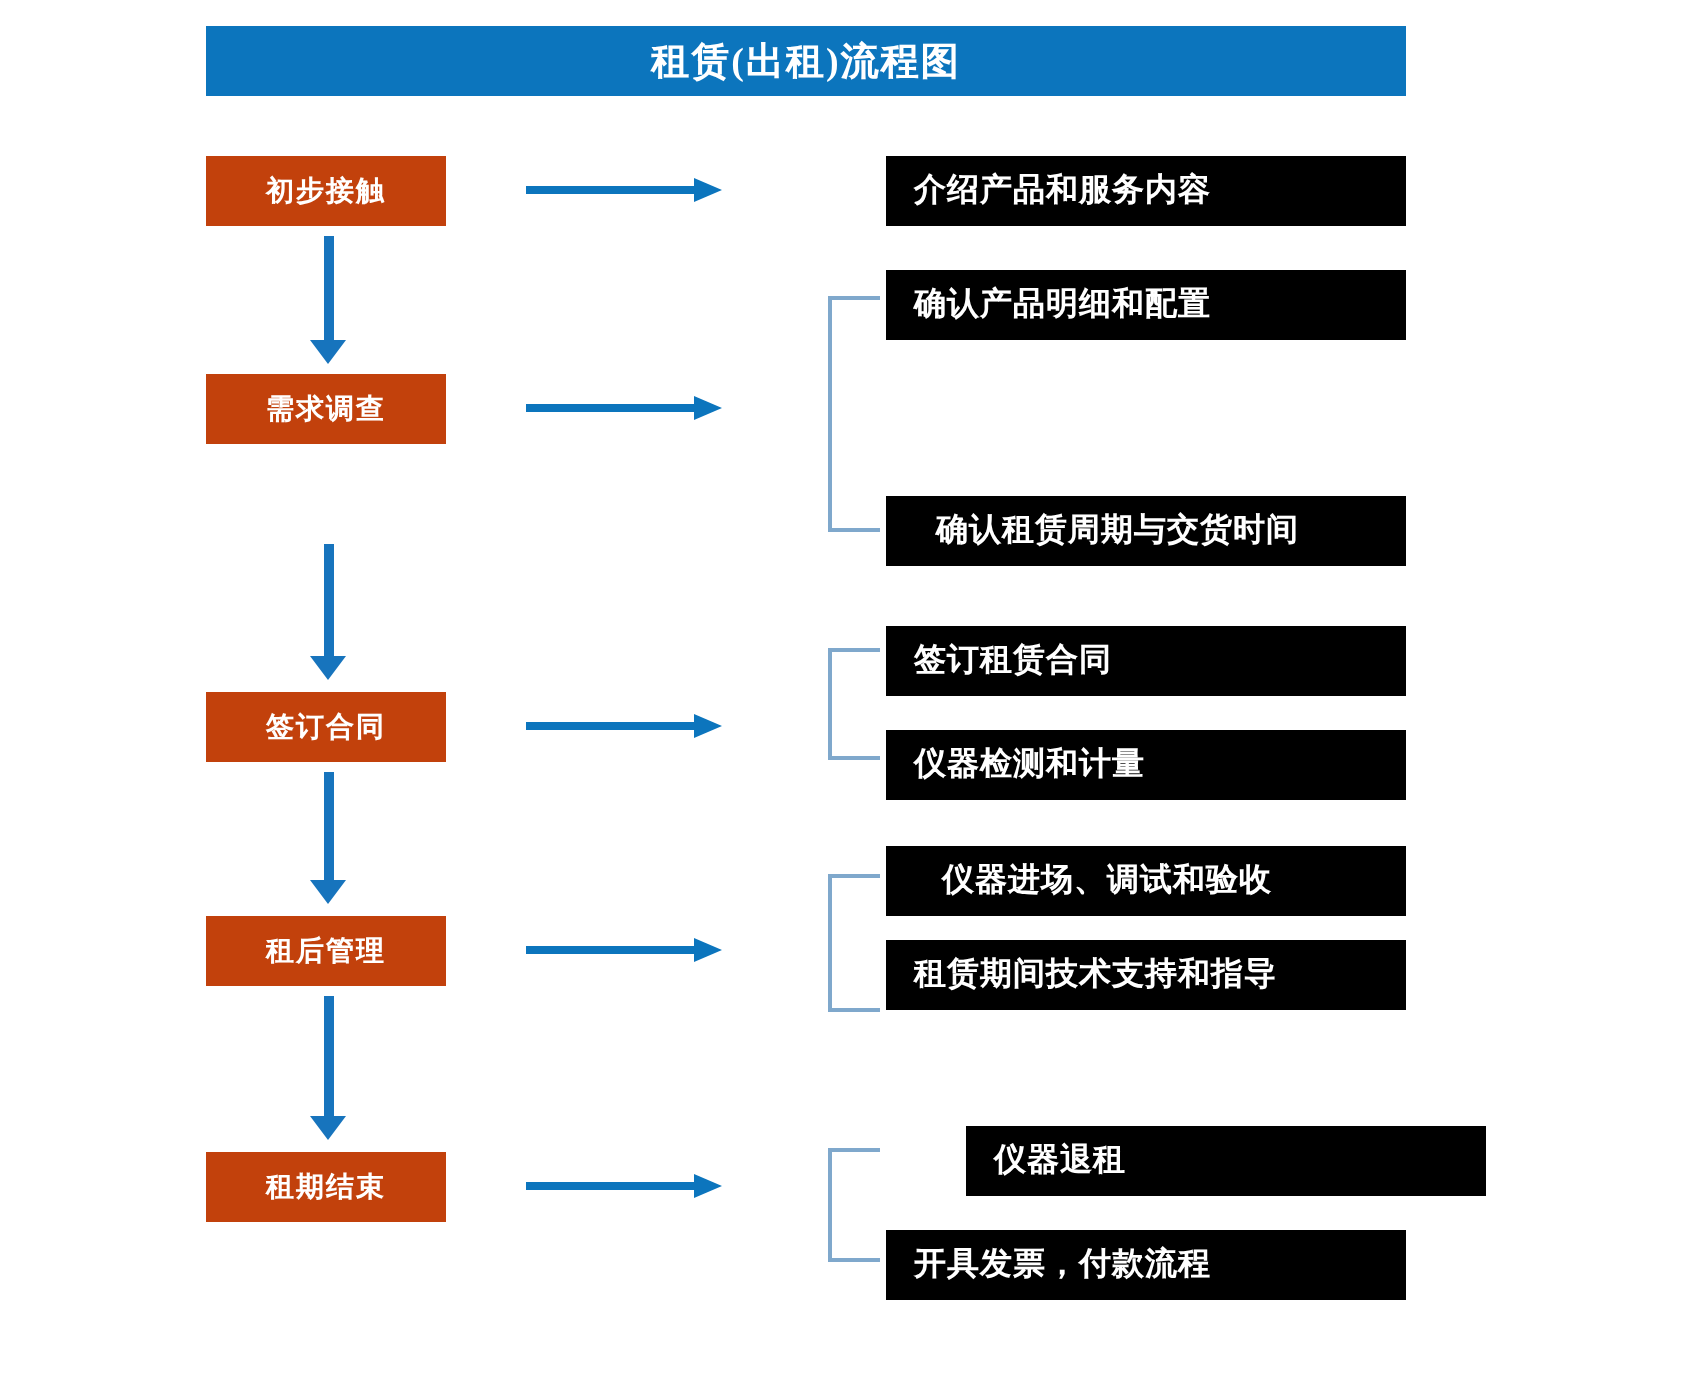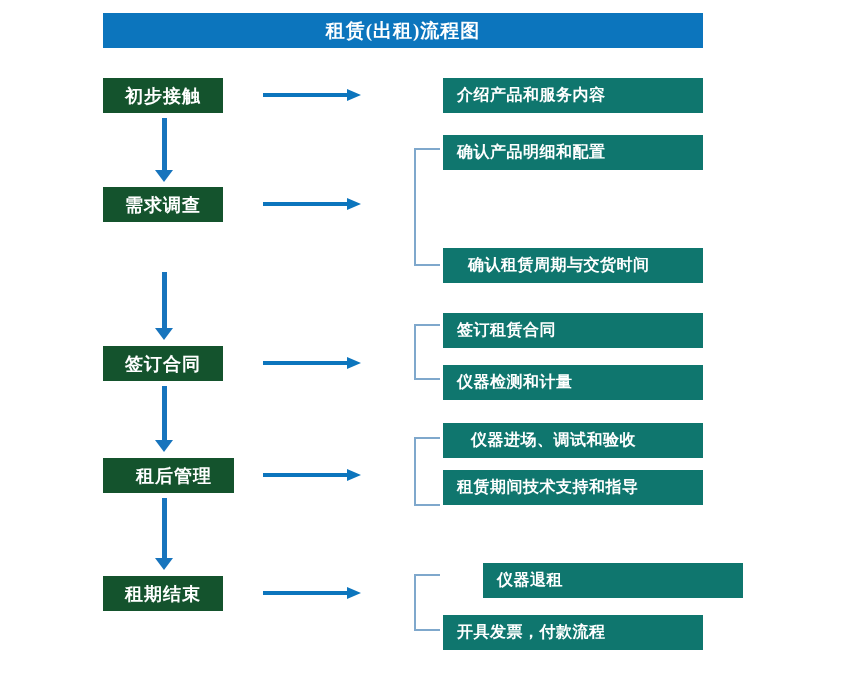--- a/index.html
+++ b/index.html
@@ -38,37 +38,37 @@
     justify-content: center;
     letter-spacing: 1px;
   }
 
   
   .stage-box {
     position: absolute;
     left: 103px;
     width: 120px;
     height: 35px;
-    background: #14532d;
+    background: #c2410c;
     color: #ffffff;
-    font-size: 18px;
+    font-size: 14px;
     font-weight: bold;
     display: flex;
     align-items: center;
     justify-content: center;
     letter-spacing: 1px;
   }
 
   
   .detail-box {
     position: absolute;
     left: 443px;
     width: 260px;
     height: 35px;
-    background: #0f766e;
+    background: #000000;
     color: #ffffff;
     font-size: 16px;
     font-weight: bold;
     display: flex;
     align-items: center;
     padding-left: 14px;
     box-sizing: border-box;
     letter-spacing: 0.5px;
   }
 
@@ -138,21 +138,21 @@
 <div id="canvas">
 
   <div class="title-banner">租赁(出租)流程图</div>
 
   <div class="stage-box" style="top:78px;">初步接触</div>
 
   <div class="stage-box" style="top:187px;">需求调查</div>
 
   <div class="stage-box" style="top:346px;">签订合同</div>
 
-  <div class="stage-box" style="top:458px;padding-left:11px;">租后管理</div>
+  <div class="stage-box" style="top:458px;">租后管理</div>
 
   <div class="stage-box" style="top:576px;">租期结束</div>
 
   <div class="v-arrow" style="top:118px; height:64px;">
     <span class="shaft" style="height:52px;"></span>
     <span class="head" style="top:52px;"></span>
   </div>
 
   <div class="v-arrow" style="top:272px; height:68px;">
     <span class="shaft" style="height:56px;"></span>

